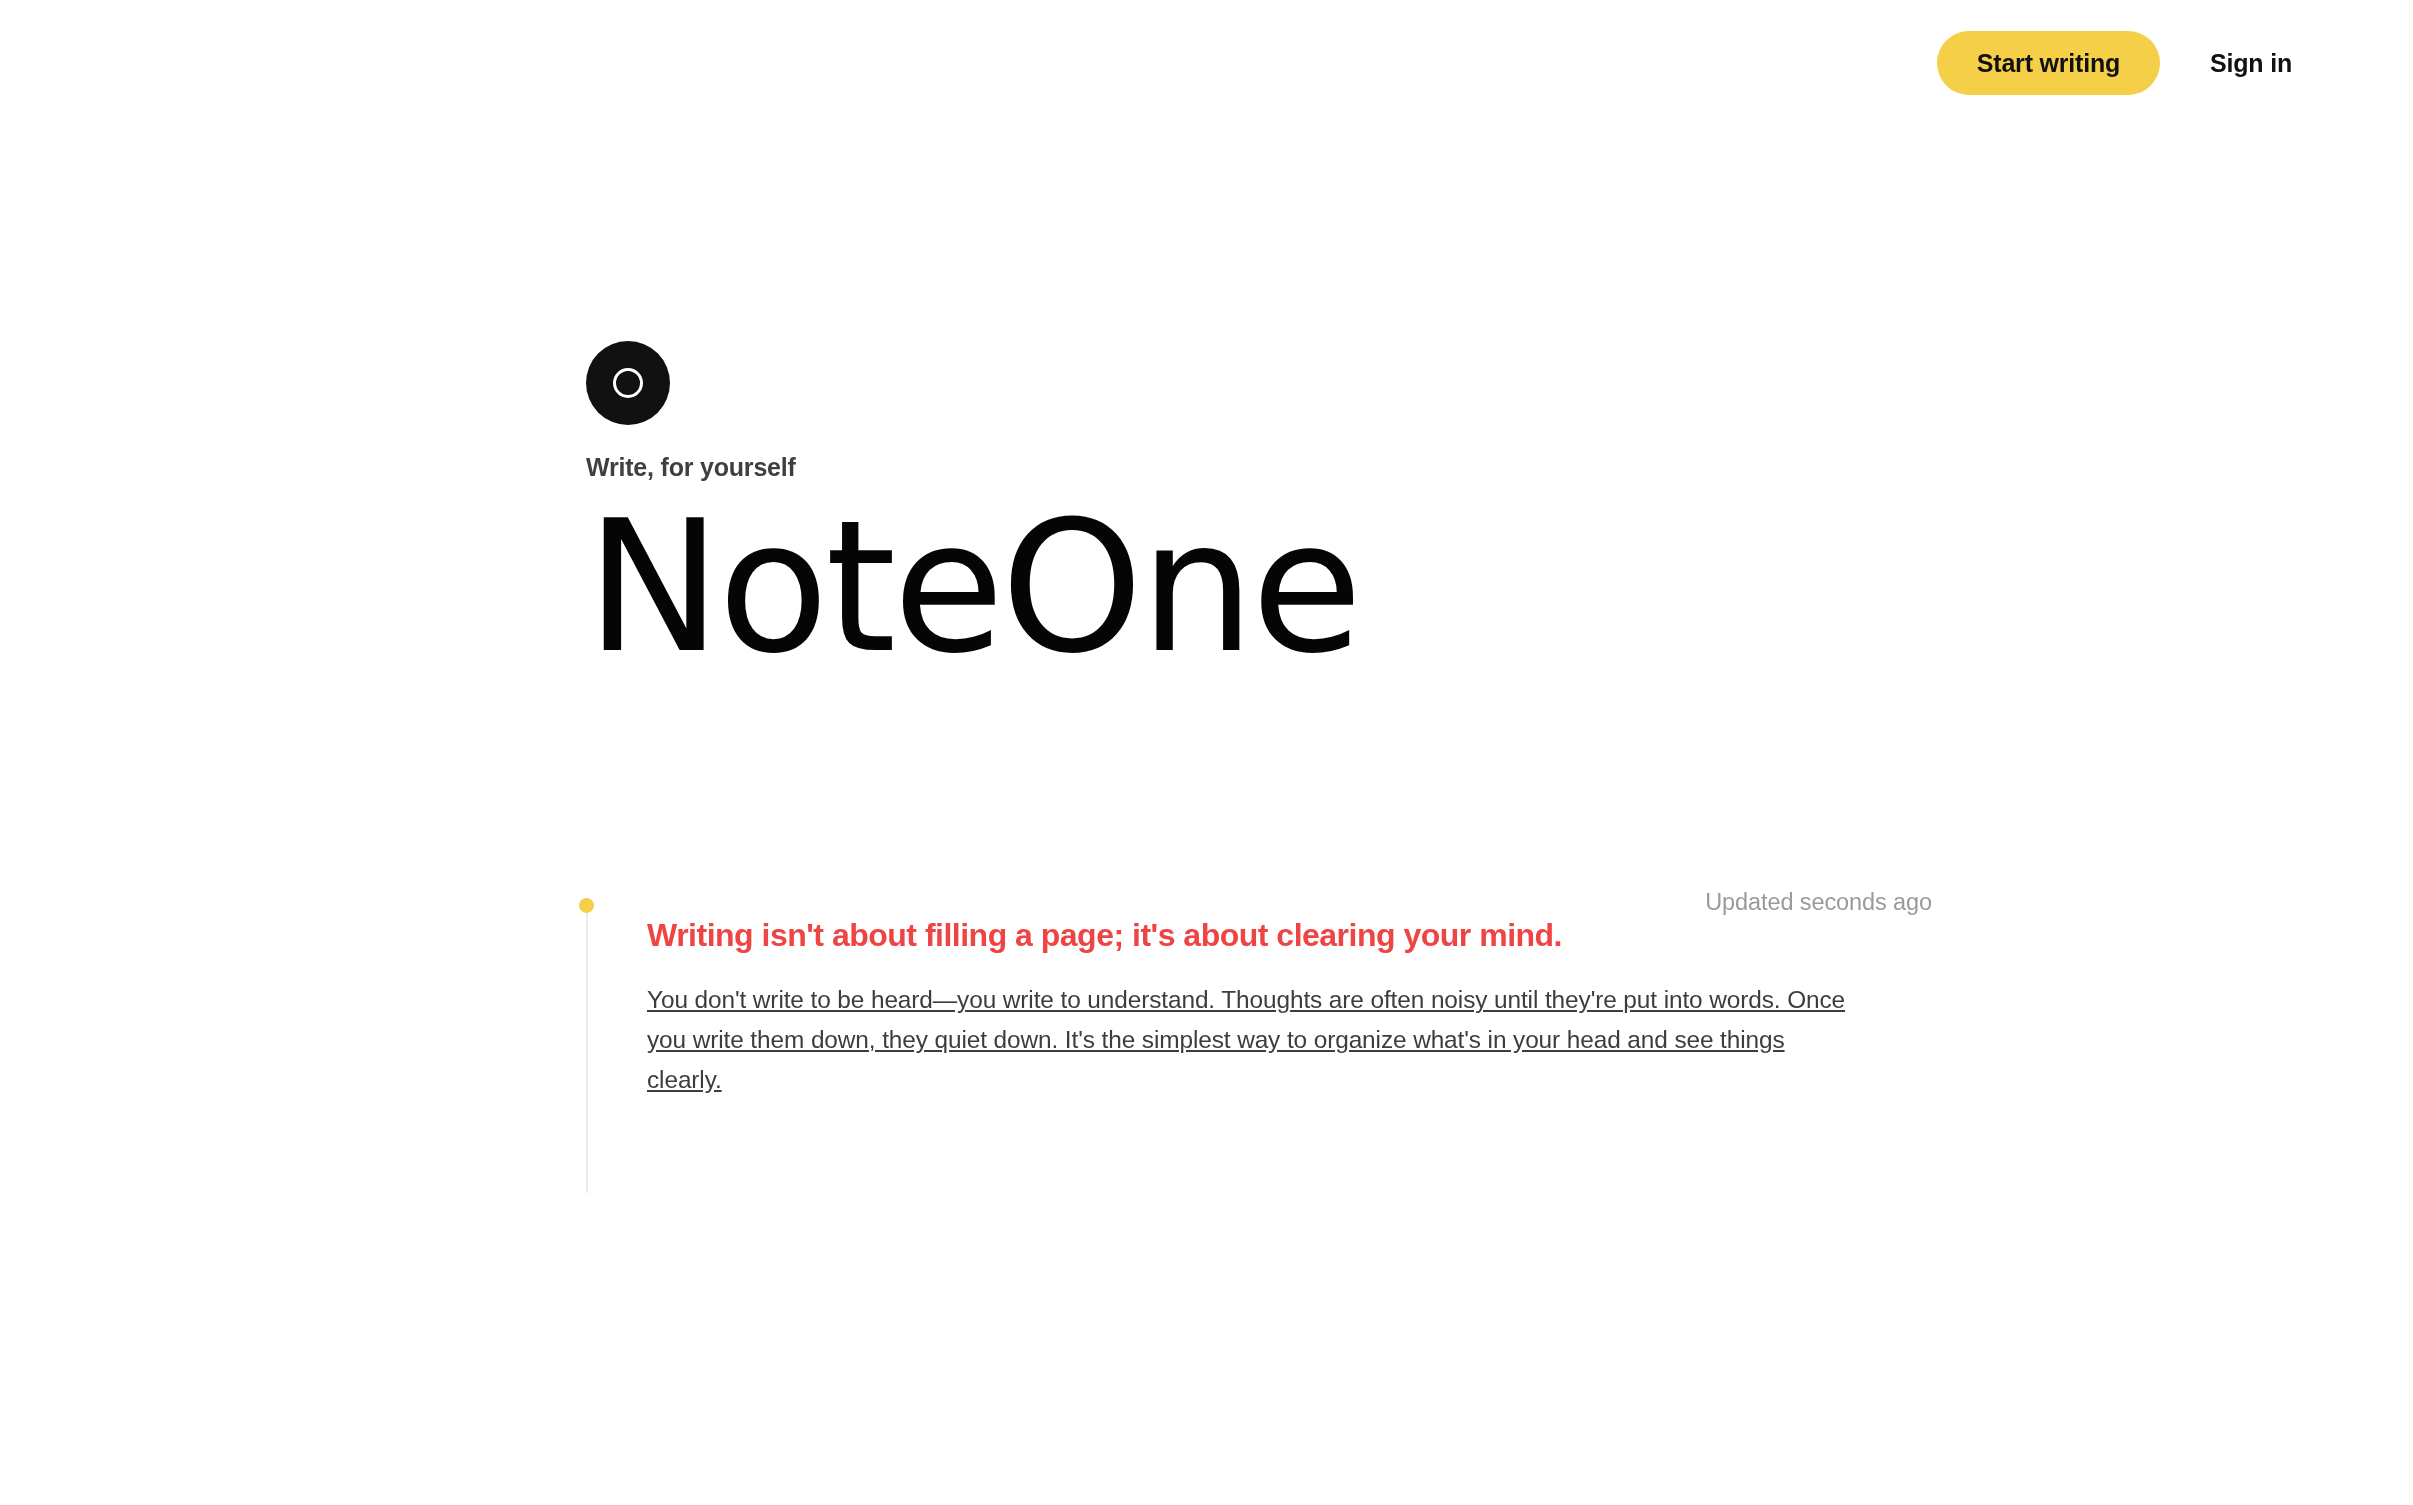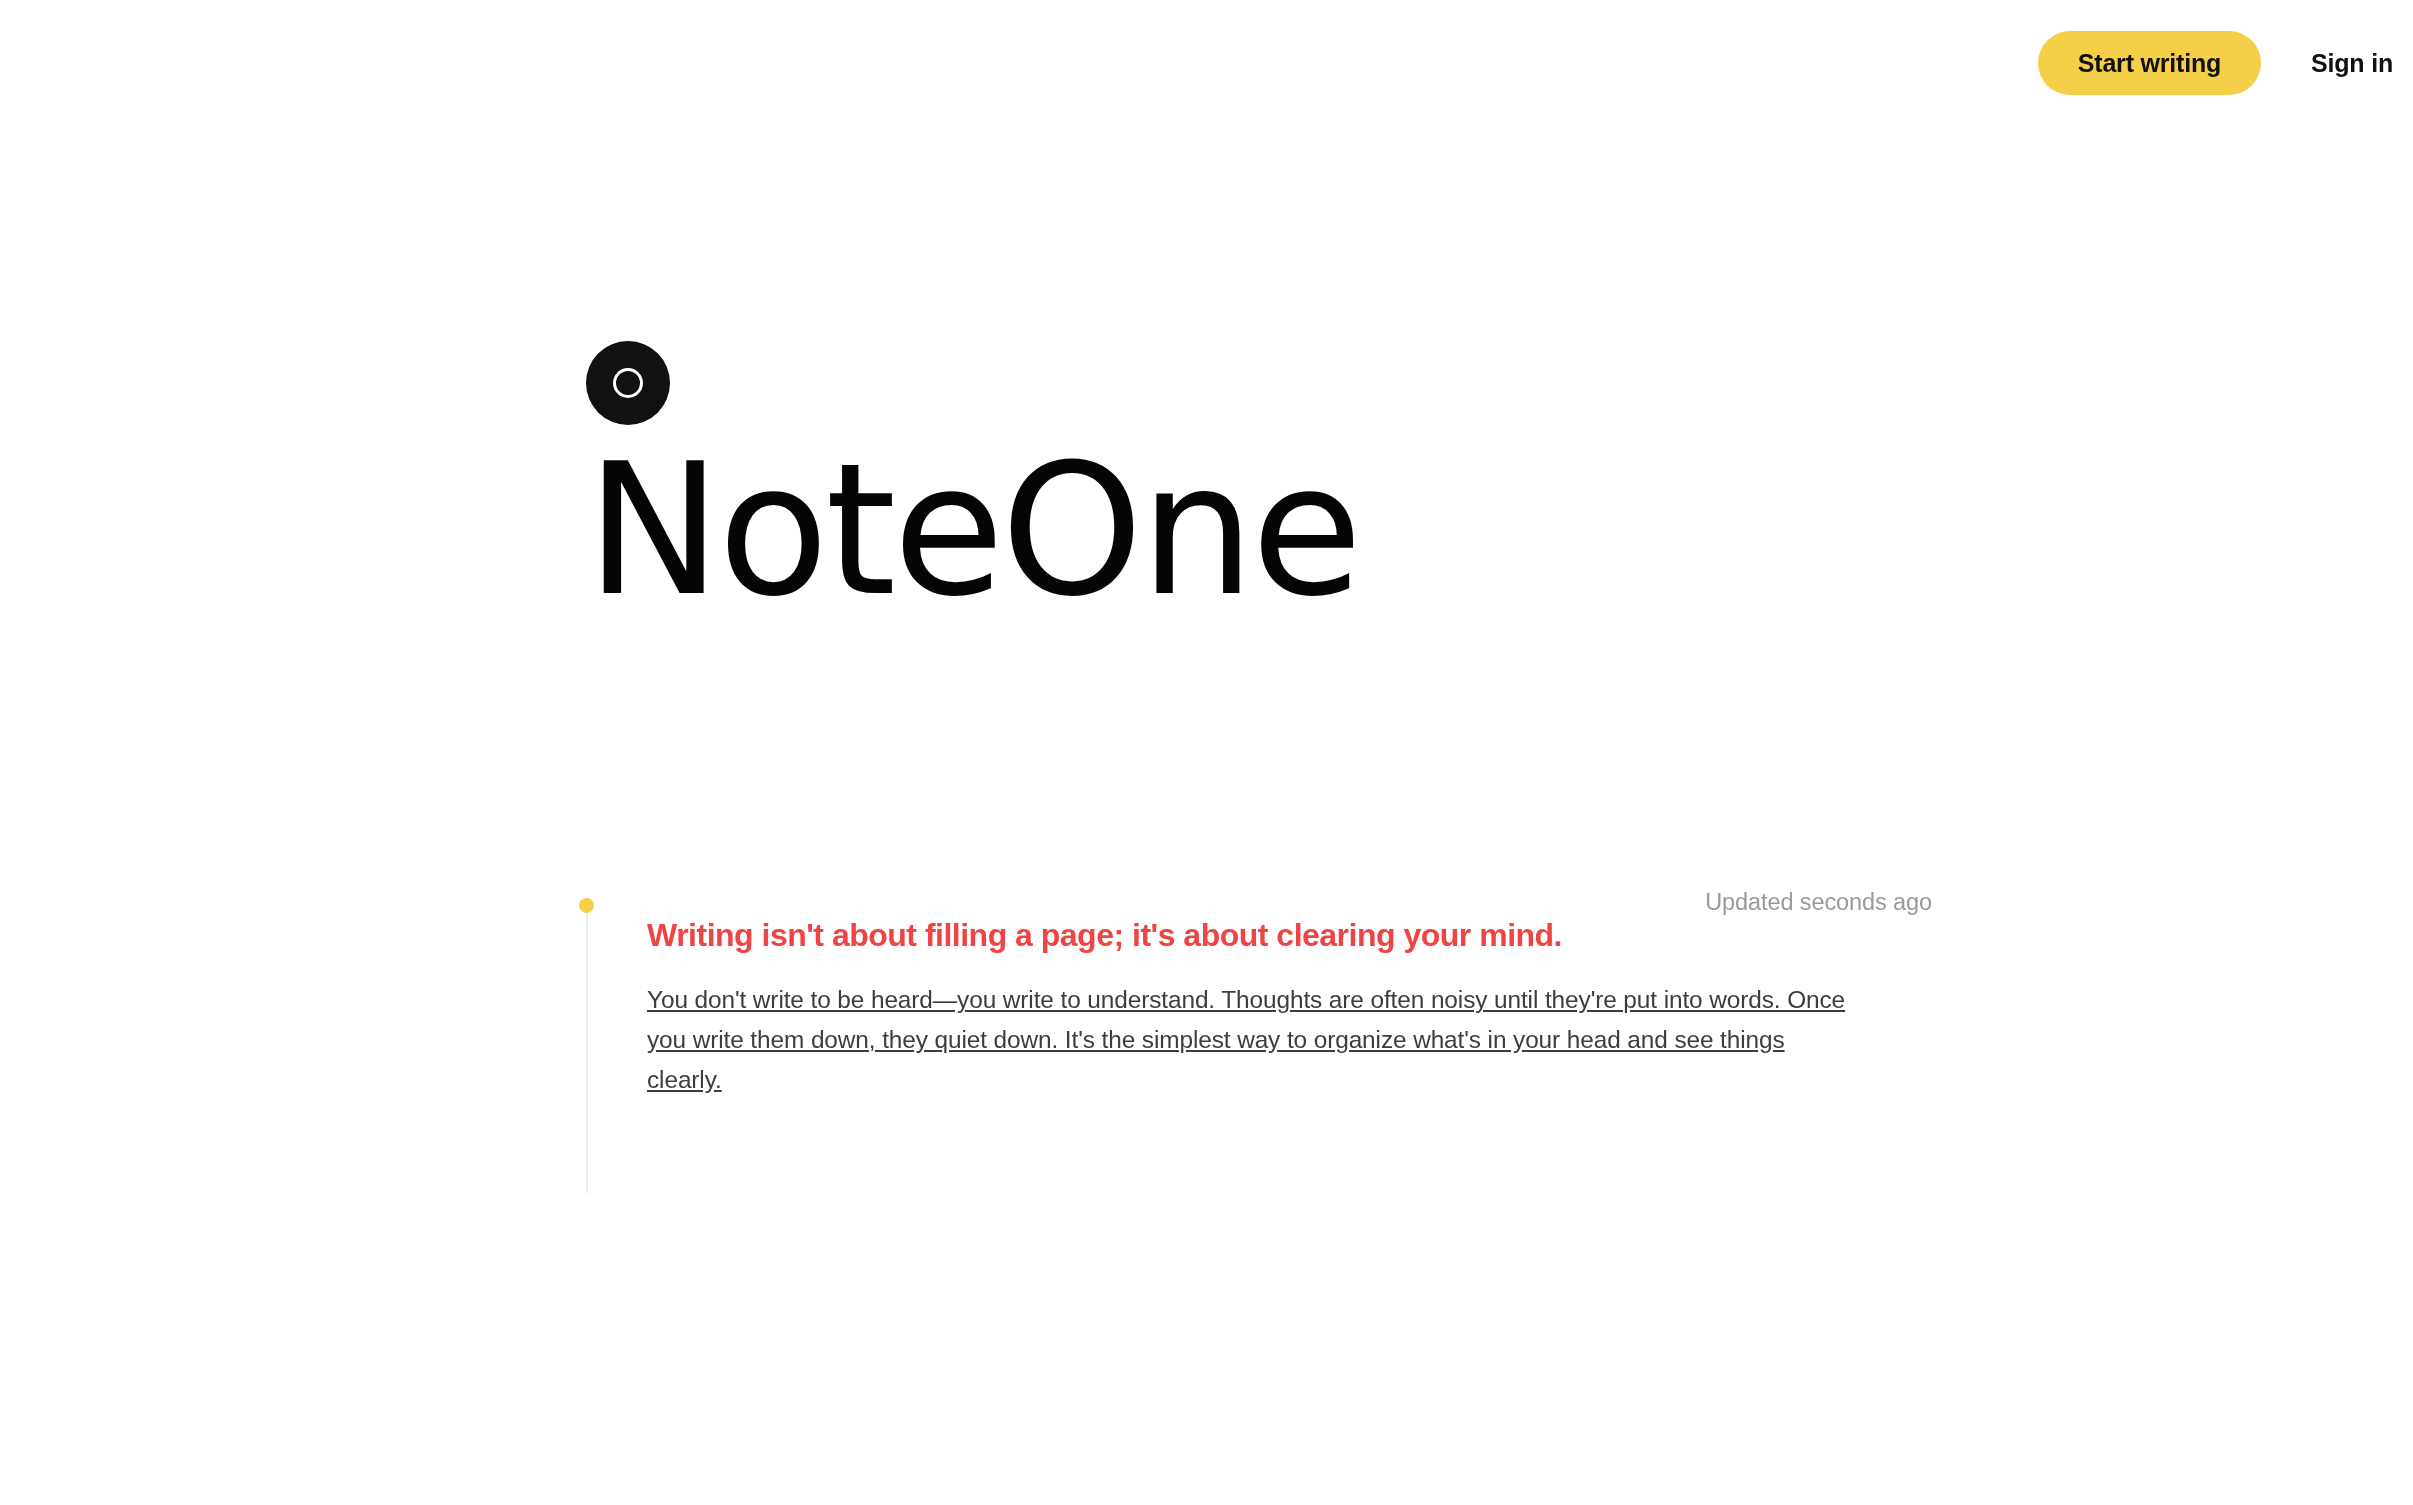--- a/index.html
+++ b/index.html
@@ -22,20 +22,21 @@
   
   .topbar {
     position: absolute;
     top: 0;
     left: 0;
     width: 2413px;
     height: 126px;
     display: flex;
     align-items: center;
     justify-content: flex-end;
+    padding-right: 101px;
     gap: 30px;
   }
   .btn-primary {
     background: #f5cf47;
     color: #111111;
     border: none;
     border-radius: 840px;
     font-size: 25px;
     font-weight: 700;
     letter-spacing: -0.2px;
@@ -156,20 +157,21 @@
 
   <div class="topbar">
     <button class="btn-primary">Start writing</button>
     <button class="btn-ghost">Sign in</button>
   </div>
 
   <div class="hero">
     <div class="logo-mark">
       <div class="ring"></div>
     </div>
+    <div class="tagline">Write, for yourself</div>
     <div class="brand">NoteOne</div>
   </div>
 
   <div class="timeline">
 
     <div class="entry">
       <div class="rail"></div>
       <div class="dot"></div>
       <div class="entry-meta">Updated seconds ago</div>
       <div class="entry-title">Writing isn't about filling a page; it's about clearing your mind.</div>

